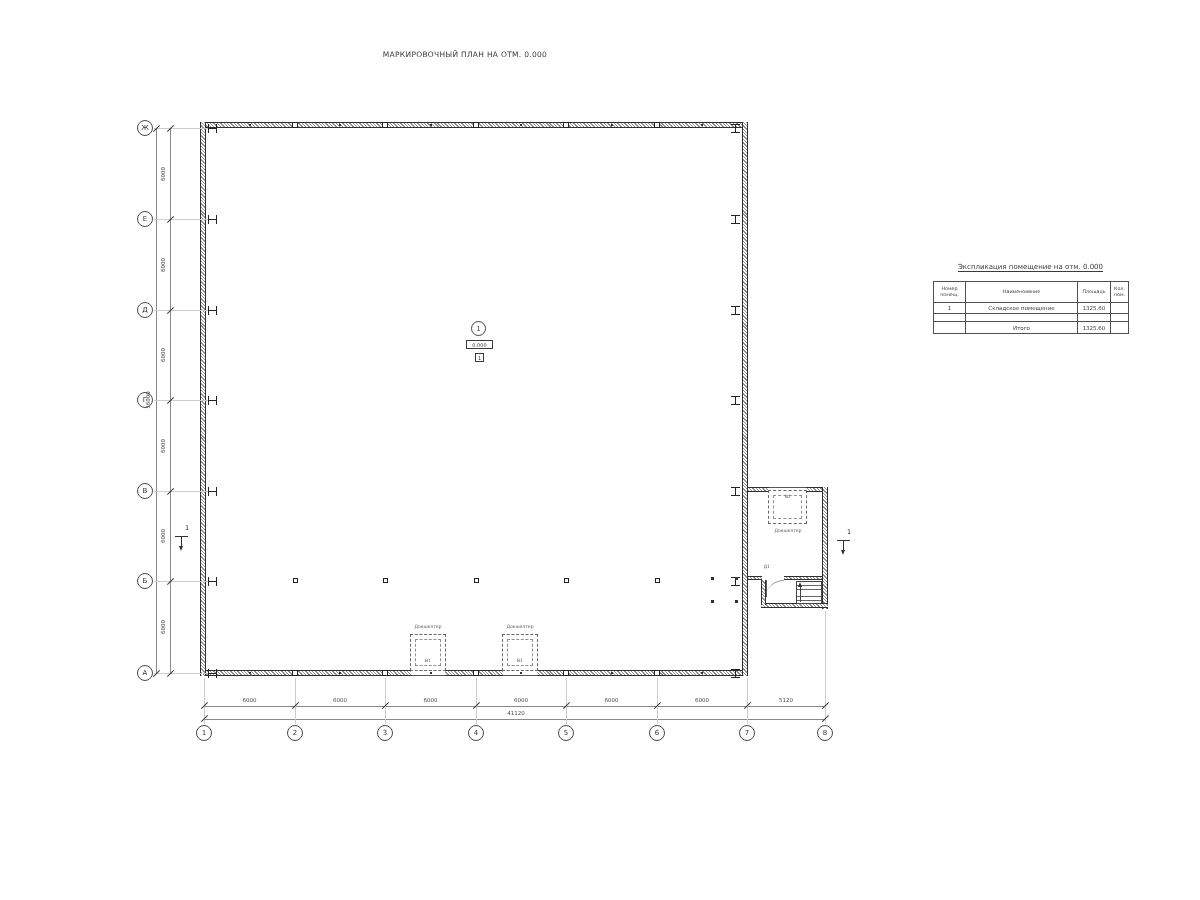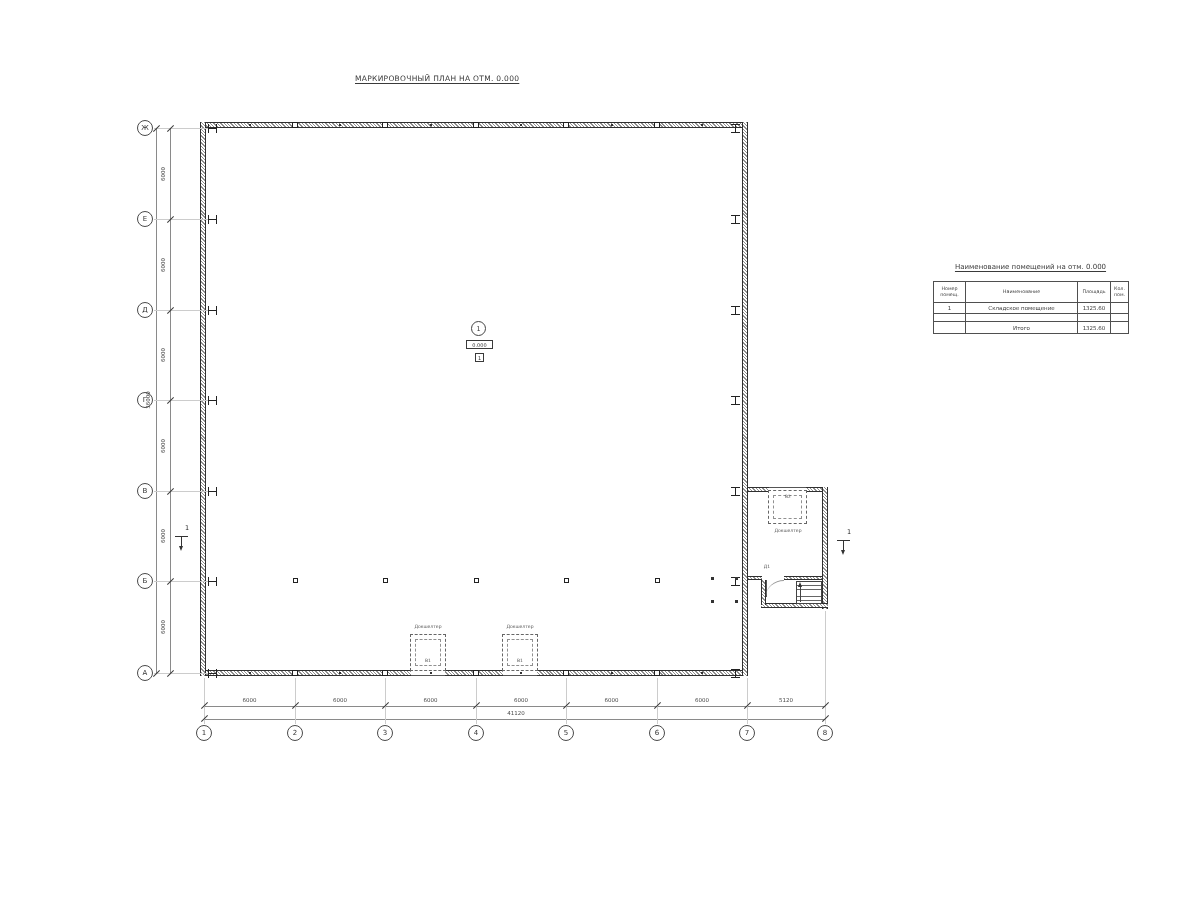--- a/index.html
+++ b/index.html
@@ -1,20 +1,20 @@
 <!DOCTYPE html>
 <html><head>
 <meta charset="utf-8">
 <style>
   html,body{margin:0;padding:0;background:#fff;}
   #canvas{position:relative;width:1200px;height:900px;background:#ffffff;
           font-family:"DejaVu Sans",sans-serif;color:#3d3d3d;overflow:hidden;}
   .abs{position:absolute;}
-  .title{position:absolute;font-size:7.5px;letter-spacing:.3px;color:#3a3a3a;
-         text-decoration:underline;text-underline-offset:2px;margin-top:24px;}
+  .title{position:absolute;font-size:7.5px;letter-spacing:.3px;color:#3a3a3a;text-align:center;
+         text-underline-offset:2px;}
   .bubble{position:absolute;width:16px;height:16px;border:1px solid #4a4a4a;border-radius:50%;
           background:#fff;display:flex;align-items:center;justify-content:center;
           font-size:7px;color:#333;box-sizing:border-box;}
   .lline{position:absolute;background:#cccccc;}
   .dline{position:absolute;background:#8a8a8a;}
   .tick{position:absolute;width:9px;height:1px;background:#3b3b3b;transform:rotate(-45deg);}
   .dimtext{position:absolute;font-size:5.5px;color:#4a4a4a;text-align:center;line-height:7px;}
   .rot{transform:rotate(-90deg);}
   .wall{position:absolute;box-sizing:border-box;
         background:repeating-linear-gradient(45deg,#8f8f8f 0,#8f8f8f 1px,#fff 1px,#fff 2.4px);}
@@ -225,21 +225,21 @@
       <div class="dot" style="left: 610.5px; top: 124px; width: 2px; height: 2px;"></div>
       <div class="dot" style="left: 610.5px; top: 672px; width: 2px; height: 2px;"></div>
       <div class="dot" style="left: 701px; top: 124px; width: 2px; height: 2px;"></div>
       <div class="dot" style="left: 701px; top: 672px; width: 2px; height: 2px;"></div>
       <div class="dot" style="left: 711px; top: 577px; width: 3px; height: 3px;"></div>
       <div class="dot" style="left: 735px; top: 577px; width: 3px; height: 3px;"></div>
       <div class="dot" style="left: 711px; top: 600px; width: 3px; height: 3px;"></div>
       <div class="dot" style="left: 735px; top: 600px; width: 3px; height: 3px;"></div>
     </div>
 
-  <div class="tbl-title" style="left:933px;top:263px;width:195px;">Наименование помещений на отм. 0.000</div>
+  <div class="tbl-title" style="left:933px;top:263px;width:195px;">Экспликация помещение на отм. 0.000</div>
   <table class="spec" style="left:933px;top:281px;width:195px;">
     <colgroup>
         <col style="width:32px">
         <col style="width:112px">
         <col style="width:33px">
         <col style="width:18px">
       </colgroup>
     <tbody>
       <tr style="height:21px;">
         <td class="hdr">Номер помещ.</td>

